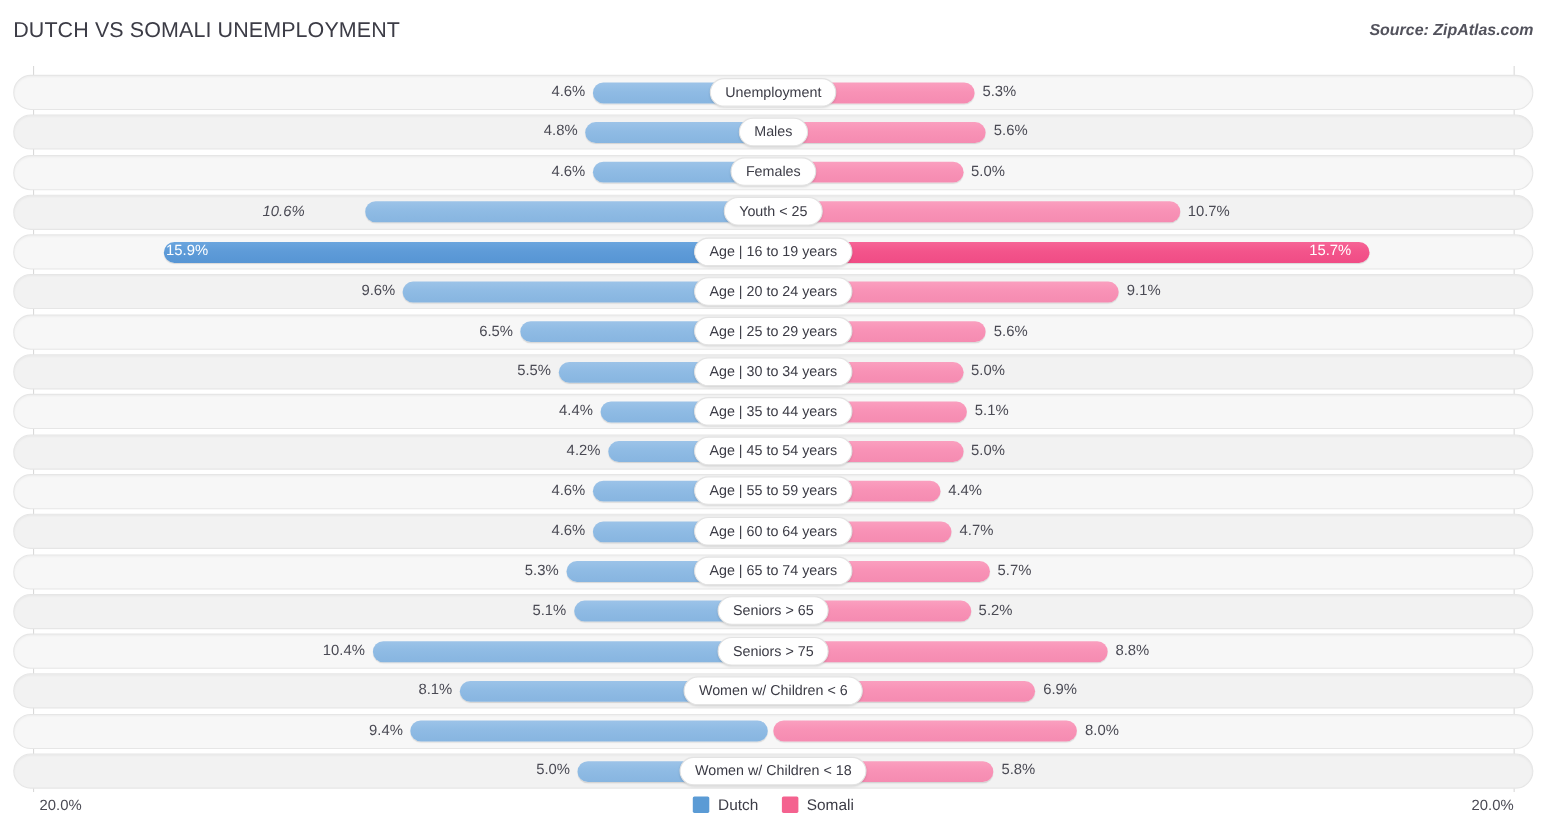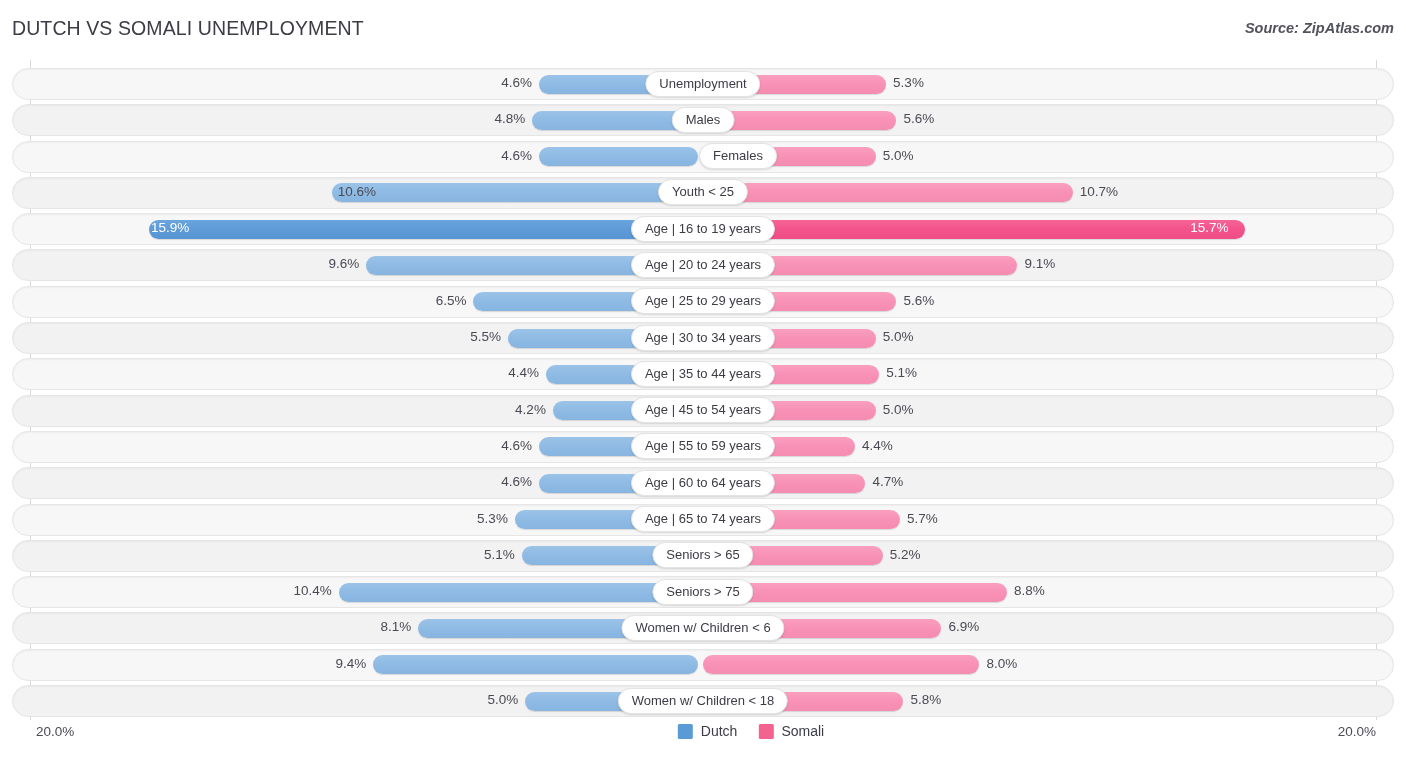--- a/index.html
+++ b/index.html
@@ -91,21 +91,21 @@
     box-shadow: 0 1px 2px rgba(0,0,0,.13);
     z-index: 5;
   }
 
   
   .footer { position: absolute; left: 0; top: 718px; width: 1406px; height: 39px; }
   .axis-left  { position: absolute; left: 36px;  top: 6px; font-size: 13.5px; color: #4a4a54; }
   .axis-right { position: absolute; right: 30px; top: 6px; font-size: 13.5px; color: #4a4a54; }
   .legend {
     position: absolute; left: 50%; top: 5px; transform: translateX(-50%);
-    display: flex; align-items: center; gap: 21px; margin-left: 48px;
+    display: flex; align-items: center; gap: 21px;
   }
   .legend-item { display: flex; align-items: center; gap: 8px; }
   .swatch { width: 15px; height: 15px; border-radius: 1.5px; }
   .legend-label { font-size: 14px; color: #3c3c46; }
 </style>
 </head>
 <body>
 
 <div class="page">
 
@@ -133,27 +133,27 @@
         <div class="val left" style="right: 875.84px;">4.8%</div>
         <div class="val right" style="left: 903.48px;">5.6%</div>
         <div class="pill" style="left: 703px;">Males</div>
       </div>
       <div class="row">
         <div class="track"></div>
         <div class="bar left" style="width: 158.93px;"></div>
         <div class="bar right" style="width: 172.75px;"></div>
         <div class="val left" style="right: 868.93px;">4.6%</div>
         <div class="val right" style="left: 882.75px;">5.0%</div>
-        <div class="pill" style="left: 738px;">Females</div>
+        <div class="pill" style="left: 703px;">Females</div>
       </div>
       <div class="row alt">
         <div class="track"></div>
         <div class="bar left" style="width: 366.23px;"></div>
         <div class="bar right" style="width: 369.685px;"></div>
-        <div class="val left" style="right: 1025px;">10.6%</div>
+        <div class="val left" style="right: 1124px; font-style: italic;">10.6%</div>
         <div class="val right" style="left: 1079.68px;">10.7%</div>
         <div class="pill" style="left: 703px;">Youth &lt; 25</div>
       </div>
       <div class="row hl">
         <div class="track"></div>
         <div class="bar left" style="width: 549.345px;"></div>
         <div class="bar right" style="width: 542.435px;"></div>
         <div class="val left inside" style="left: 151px;">15.9%</div>
         <div class="val right inside" style="right: 172.565px;">15.7%</div>
         <div class="pill" style="left: 703px;">Age | 16 to 19 years</div>

